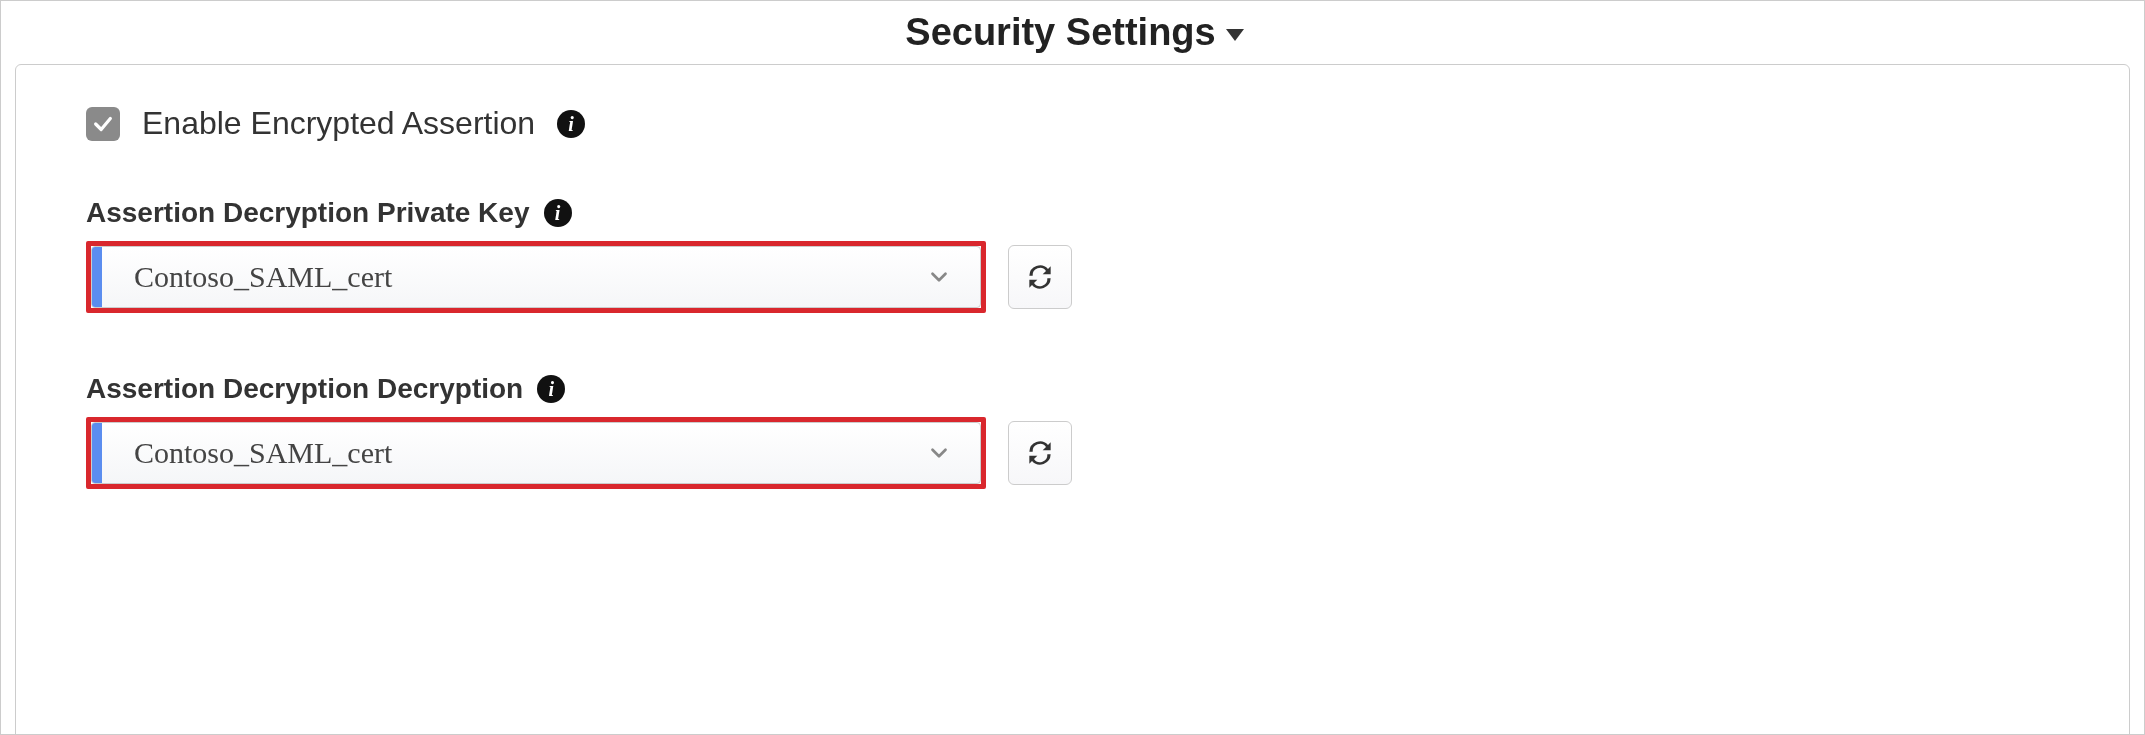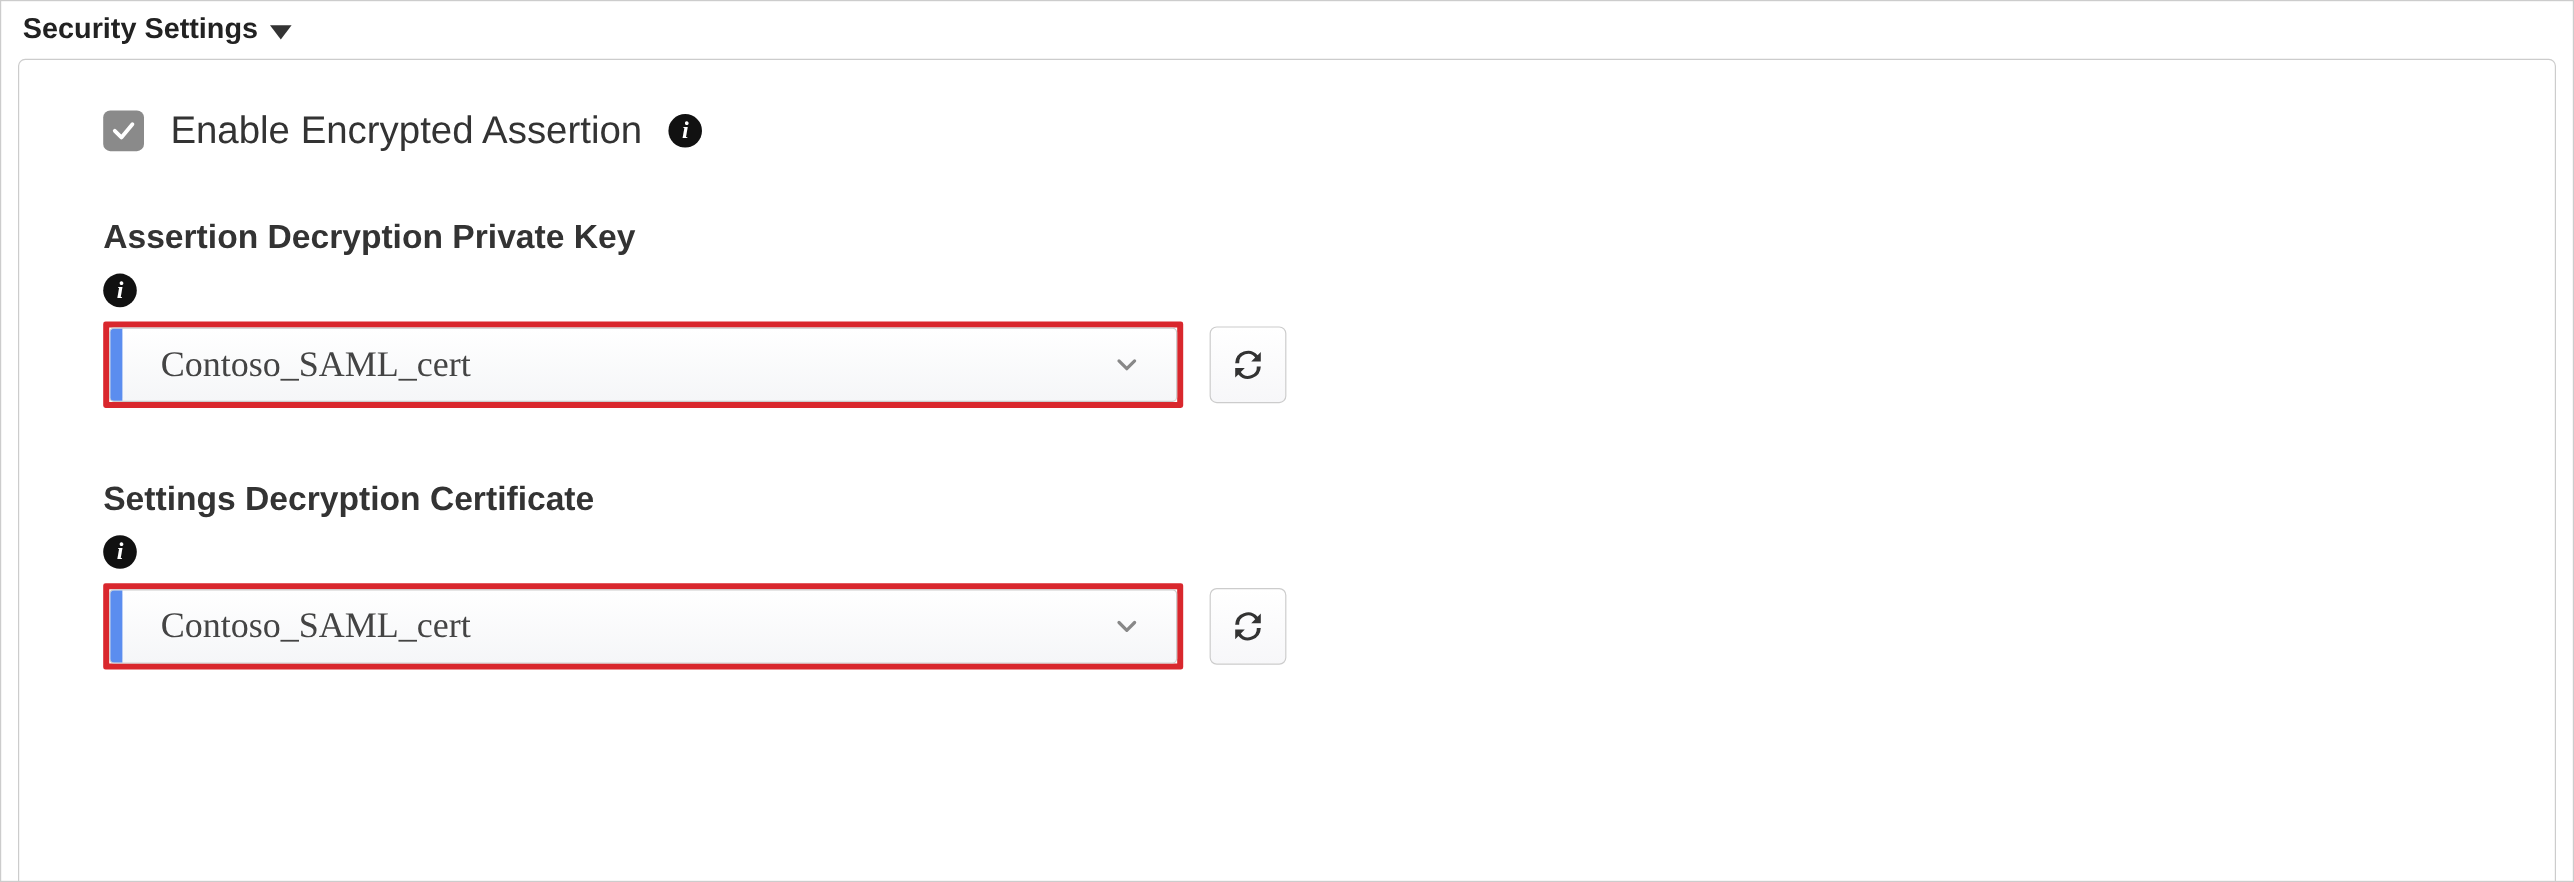--- a/index.html
+++ b/index.html
@@ -10,28 +10,29 @@
     background: #fff;
   }
   .page {
     width: 2145px;
     height: 735px;
     box-sizing: border-box;
     border: 1px solid #ccc;
     padding: 10px 14px 14px 14px;
   }
   .section-title {
-    font-size: 24px;
+    font-size: 38px;
     font-weight: 700;
     color: #222;
     display: flex;
     align-items: center;
     gap: 10px;
     margin: 0 0 10px 4px;
     cursor: pointer;
+    justify-content: center;
   }
   .caret-down {
     width: 0; height: 0;
     border-left: 9px solid transparent;
     border-right: 9px solid transparent;
     border-top: 12px solid #333;
     display: inline-block;
     margin-top: 4px;
   }
   .panel {
@@ -78,24 +79,23 @@
     font-size: 20px;
     line-height: 1;
     cursor: pointer;
     flex-shrink: 0;
   }
   .field-block {
     margin-bottom: 60px;
   }
   .field-label-row {
     display: flex;
-    align-items: flex-start;
+    align-items: center;
     gap: 14px;
     margin-bottom: 12px;
-    flex-direction: column;
   }
   .field-label {
     font-size: 28px;
     font-weight: 700;
     color: #333;
   }
   .field-control-row {
     display: flex;
     align-items: center;
     gap: 22px;
@@ -191,21 +191,21 @@
         <div class="refresh-btn">
           <svg width="32" height="32" viewBox="0 0 24 24">
             <path d="M4 11a8 8 0 0 1 14-5l2-2v6h-6l2.5-2.5A5.5 5.5 0 0 0 6.5 11H4zm16 2a8 8 0 0 1-14 5l-2 2v-6h6l-2.5 2.5A5.5 5.5 0 0 0 17.5 13H20z" fill="#333"></path>
           </svg>
         </div>
       </div>
     </div>
 
     <div class="field-block">
       <div class="field-label-row">
-        <span class="field-label">Settings Decryption Certificate</span>
+        <span class="field-label">Assertion Decryption Decryption</span>
         <span class="info-icon">i</span>
       </div>
       <div class="field-control-row">
         <div class="select-highlight">
           <div class="select">
             <div class="blue-strip"></div>
             <span class="select-text">Contoso_SAML_cert</span>
             <svg class="chevron" viewBox="0 0 24 24">
               <path d="M6 9 L12 15 L18 9" stroke="#888" stroke-width="2.5" fill="none" stroke-linecap="round" stroke-linejoin="round"></path>
             </svg>

